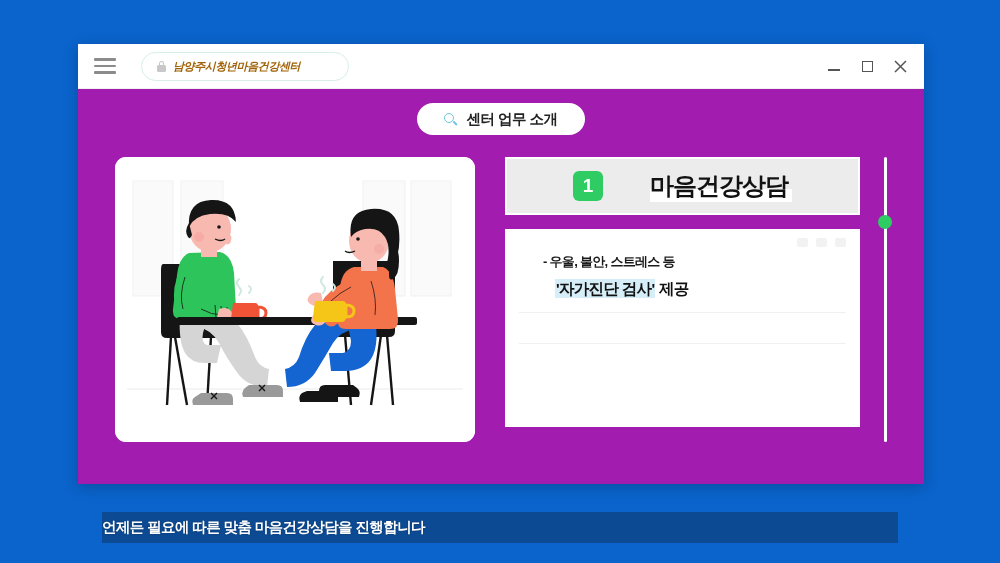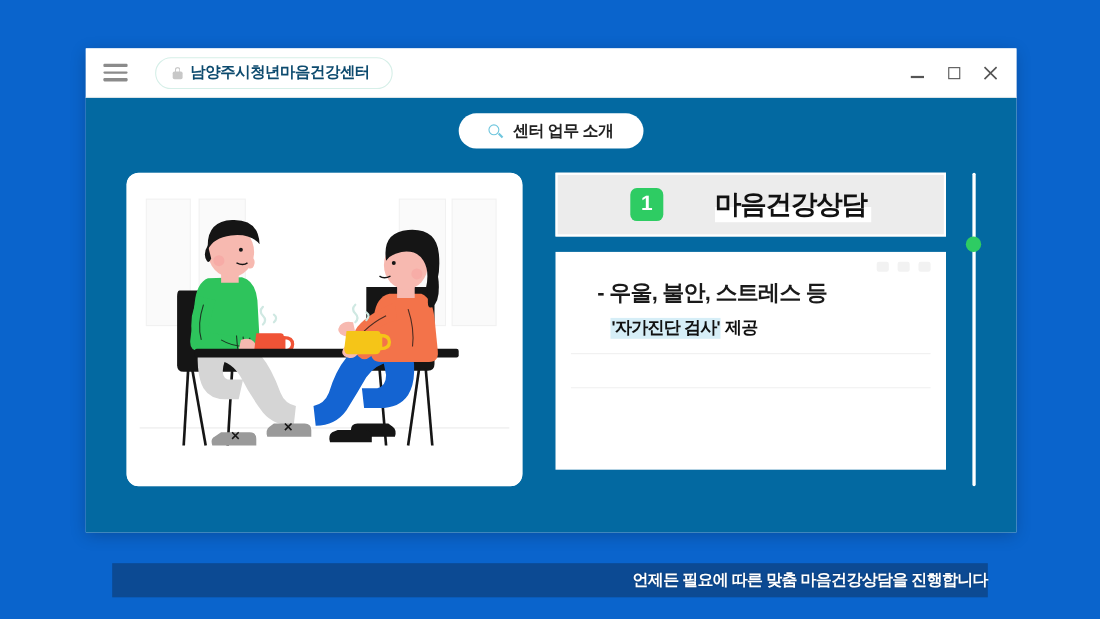--- a/index.html
+++ b/index.html
@@ -55,40 +55,40 @@
     position: absolute; bottom: 0; left: 0;
     width: 9px; height: 7px; background: #c8c8c8; border-radius: 1.5px;
   }
   #lock-icon .shackle {
     position: absolute; top: 0; left: 2px;
     width: 5px; height: 5px;
     border: 1.5px solid #c8c8c8; border-bottom: none;
     border-radius: 3px 3px 0 0;
   }
   #address-text {
-    font-size: 14px; color: #0c4a6e; font-weight: 600;
-    letter-spacing: -0.4px; white-space: nowrap;
+    font-size: 11px; color: #a16207; font-weight: 600;
+    letter-spacing: -0.4px; white-space: nowrap; font-style: italic;
   }
   #window-controls {
     position: absolute; right: 14px; top: 0; bottom: 0;
     display: flex; align-items: center; gap: 13px;
   }
   .win-btn {
     width: 20px; height: 20px; display: flex;
     align-items: center; justify-content: center; cursor: pointer;
   }
   #minimize-button i { display: block; width: 12px; height: 1.6px; background: #555; margin-top: 8px; }
   #maximize-button i { display: block; width: 11px; height: 11px; border: 1.6px solid #555; }
   #close-button svg { display: block; }
 
   
   #page-body {
     position: relative;
     height: 395px;
-    background: #0369a1;
+    background: #a21caf;
     padding-top: 14px;
   }
 
   
   #search-pill {
     margin: 0 auto;
     width: 168px; height: 32px;
     background: #ffffff;
     border-radius: 16px;
     display: flex; align-items: center; justify-content: center;
@@ -164,21 +164,21 @@
   #placeholder-dots {
     position: absolute; top: 9px; right: 14px;
     display: flex; gap: 8px;
   }
   #placeholder-dots span {
     display: block; width: 11px; height: 9px;
     background: #f2f2f2; border-radius: 2px;
   }
   .info-item { padding: 0 18px; }
   .info-line-1 {
-    font-size: 20px; color: #1a1a1a; font-weight: 600;
+    font-size: 13px; color: #1a1a1a; font-weight: 600;
     letter-spacing: -0.7px; white-space: nowrap;
     padding-left: 20px;
   }
   .info-line-2 {
     margin-top: 8px;
     font-size: 15.5px; font-weight: 800; color: #111;
     letter-spacing: -0.7px; white-space: nowrap;
     padding-left: 32px;
   }
   .info-line-2 .hl {
@@ -208,21 +208,21 @@
     background: #2ecc63; border-radius: 50%;
     cursor: grab;
   }
 
   
   #caption-bar {
     position: absolute;
     left: 102px; top: 512px;
     width: 796px; height: 31px;
     background: #0c4a93;
-    display: flex; align-items: center; justify-content: flex-end;
+    display: flex; align-items: center; justify-content: flex-start;
   }
   #caption-text {
     font-size: 14.5px; color: #ffffff; font-weight: 700;
     letter-spacing: -0.6px;
     text-shadow: 0 0 2px rgba(0,0,0,0.3);
   }
 </style>
 </head>
 <body>
 

